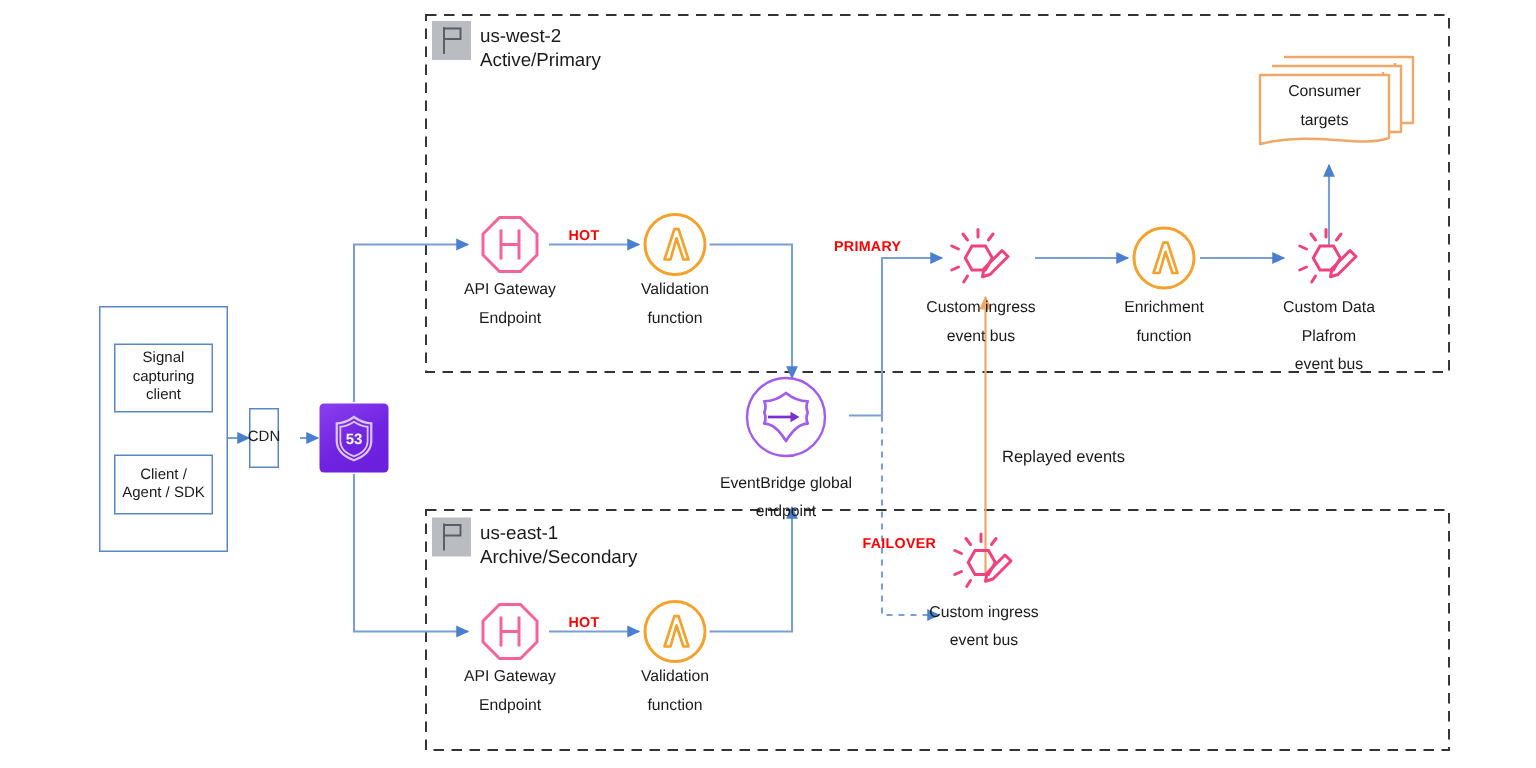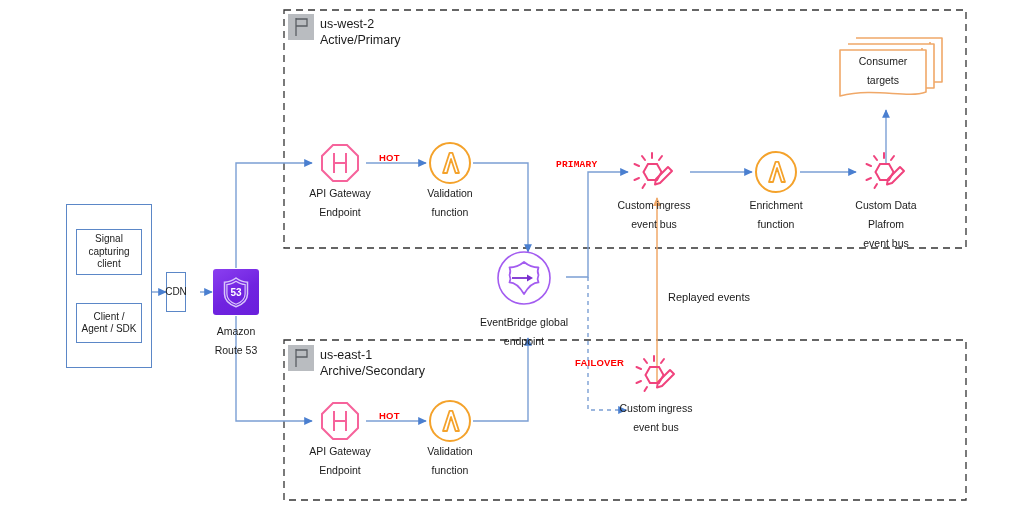--- a/index.html
+++ b/index.html
@@ -145,22 +145,20 @@
 
   <div class="node" style="left:213px; top:269px;">
     <div class="r53" style="left:0; top:0;">
       <svg width="46" height="46" viewBox="0 0 46 46">
         <path d="M23 9 C18.5 12.2 14.5 13.2 11.5 13.2 L11.5 25 C11.5 31.6 17 35.6 23 37.8 C29 35.6 34.5 31.6 34.5 25 L34.5 13.2 C31.5 13.2 27.5 12.2 23 9 Z" fill="none" stroke="#d9c7fb" stroke-width="1.5"></path>
         <path d="M23 12.2 C19.4 14.6 16.2 15.5 13.9 15.5 L13.9 25 C13.9 30.2 18.2 33.5 23 35.3 C27.8 33.5 32.1 30.2 32.1 25 L32.1 15.5 C29.8 15.5 26.6 14.6 23 12.2 Z" fill="none" stroke="#d9c7fb" stroke-width="1.2"></path>
         <text x="23" y="27" text-anchor="middle" font-family="Liberation Sans, sans-serif" font-size="10" fill="#ffffff" font-weight="bold">53</text>
       </svg>
     </div>
   </div>
-  <div class="lbl" style="left:186px; top:322px; width:100px;">Amazon
-Route 53</div>
 
   <div class="region-icon" style="left:288px; top:14px;">
     <svg width="26" height="26" viewBox="0 0 26 26">
       <path d="M8 4 L8 22" stroke="#5a5e63" stroke-width="1.3" fill="none"></path>
       <path d="M8 5 L19 5 L19 12 L8 12" stroke="#5a5e63" stroke-width="1.3" fill="none"></path>
     </svg>
   </div>
   <div class="region-title" style="left:320px; top:16px;"><span>us-west-2</span><br><span>Active/Primary</span></div>
 
   <div class="region-icon" style="left:288px; top:345px;">
@@ -184,21 +182,21 @@
 
   <div class="node" style="left:427px; top:140px;">
     <svg width="46" height="46" viewBox="0 0 46 46">
       <circle cx="23" cy="23" r="20" fill="none" stroke="#f4a22b" stroke-width="2"></circle>
       <path d="M16 33 L22.6 12.8 L25.4 12.8 L32 33 L28.6 33 L24 19 L20 33 Z" fill="none" stroke="#f4a22b" stroke-width="1.8" stroke-linejoin="round"></path>
     </svg>
   </div>
   <div class="lbl" style="left:400px; top:184px; width:100px;">Validation
 function</div>
 
-  <span class="tag" style="left:556px; top:159px;font-family:Liberation Mono, monospace;">PRIMARY</span>
+  <span class="tag" style="left:556px; top:159px;">PRIMARY</span>
 
   <div class="node" style="left:630px; top:149px;">
     <svg width="48" height="48" viewBox="0 0 48 48">
       <path d="M18 15 L27 15 L31.5 23 L27 31 L18 31 L13.5 23 Z" fill="none" stroke="#f0437d" stroke-width="2"></path>
       <g stroke="#f0437d" stroke-width="2" stroke-linecap="round">
         <path d="M22 9 L22 4"></path>
         <path d="M15 11 L12 7"></path>
         <path d="M29 11 L32 7"></path>
         <path d="M9 17 L4.5 15"></path>
         <path d="M9 29 L4.5 31"></path>
@@ -251,21 +249,21 @@
     <svg width="56" height="56" viewBox="0 0 56 56">
       <circle cx="28" cy="28" r="26" fill="none" stroke="#a35cf0" stroke-width="1.6"></circle>
       <path d="M28 12 C22.5 16.5 17 17.5 13.5 17.5 C14.6 20 14.6 22.6 13.5 25 C14.6 27.4 14.6 30 13.5 32.4 C17 32.4 22.5 35 28 44 C33.5 35 39 32.4 42.5 32.4 C41.4 30 41.4 27.4 42.5 25 C41.4 22.6 41.4 20 42.5 17.5 C39 17.5 33.5 16.5 28 12 Z" fill="none" stroke="#a35cf0" stroke-width="1.8" stroke-linejoin="round"></path>
       <path d="M16 28 L34 28" stroke="#7a2fd0" stroke-width="1.8"></path>
       <path d="M31 24.5 L37 28 L31 31.5 Z" fill="#7a2fd0"></path>
     </svg>
   </div>
   <div class="lbl" style="left:464px; top:313px; width:120px;">EventBridge global
 endpoint</div>
 
-  <div class="midlabel" style="left:668px; top:291px;">Replayed events</div>
+  <div class="midlabel" style="left:668px; top:299px;">Replayed events</div>
 
   <span class="tag" style="left:575px; top:357px;">FAILOVER</span>
 
   <div class="node" style="left:632px; top:352px;">
     <svg width="48" height="48" viewBox="0 0 48 48">
       <path d="M18 15 L27 15 L31.5 23 L27 31 L18 31 L13.5 23 Z" fill="none" stroke="#f0437d" stroke-width="2"></path>
       <g stroke="#f0437d" stroke-width="2" stroke-linecap="round">
         <path d="M22 9 L22 4"></path>
         <path d="M15 11 L12 7"></path>
         <path d="M29 11 L32 7"></path>

